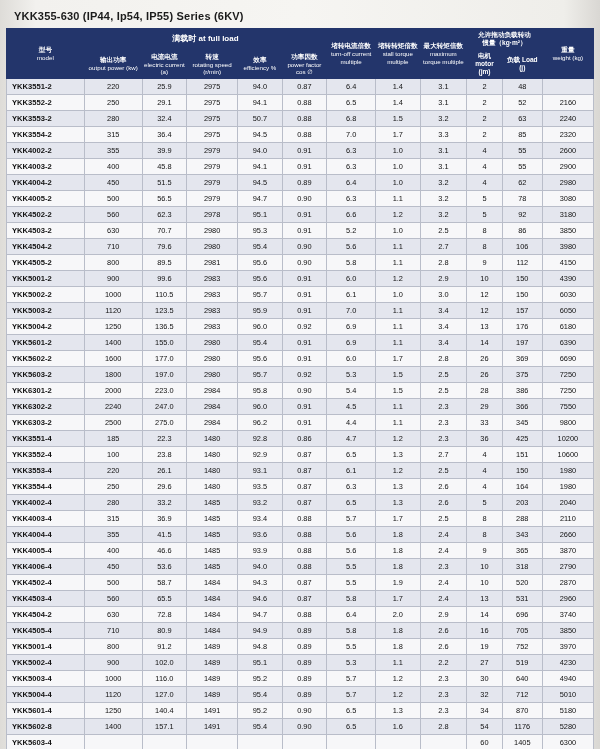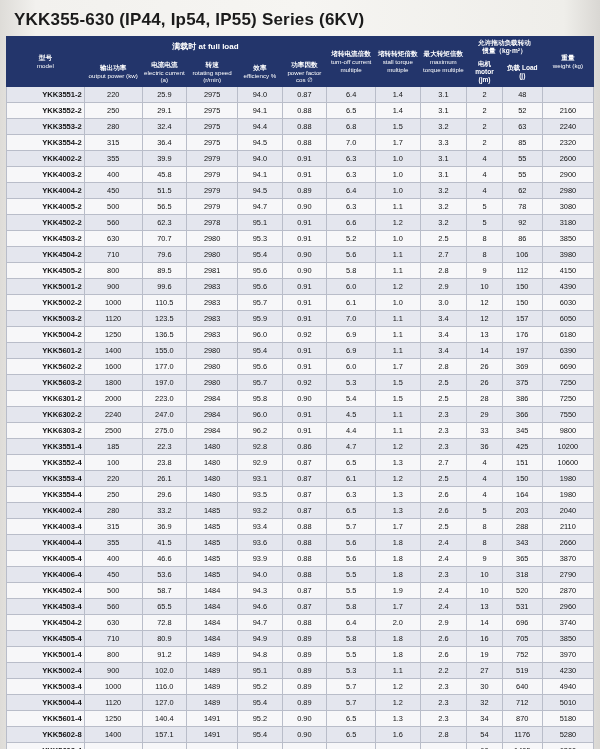--- a/index.html
+++ b/index.html
@@ -11,21 +11,21 @@
     overflow:hidden;
   }
   .page{
     position:relative;
     width:600px;height:749px;
     background:linear-gradient(90deg,#dedcd8 0%,#f2f1ee 6%,#f6f5f2 50%,#efeeea 94%,#d9d7d3 100%);
     box-sizing:border-box;
     padding:0 6px;
   }
   .title{
-    font-size:17px;
+    font-size:11px;
     font-weight:bold;
     color:#1b1b1b;
     padding:10px 0 6px 8px;
     letter-spacing:.2px;
   }
   table{
     border-collapse:collapse;
     width:588px;
     margin:0 auto;
     table-layout:fixed;
@@ -49,21 +49,21 @@
   thead td .en{display:block;font-size:6.2px;font-weight:normal;}
   tbody td{
     border:1px solid #b9bdc9;
     font-size:7.4px;
     padding:1px 2px;
     height:13px;
     text-align:center;
     color:#111;
   }
   tbody td.model{
-    text-align:right;
+    text-align:left;
     padding-left:5px;
     font-weight:bold;
     font-size:7.6px;
   }
   tbody tr:nth-child(odd){background:#e4e6ee;}
   tbody tr:nth-child(even){background:#f7f7f9;}
   .fullload{
     background:#23356b;color:#fff;text-align:center;
     font-size:8px;font-weight:bold;border:1px solid #23356b;
     padding:3px 0;
@@ -186,21 +186,21 @@
           <td>3.1</td>
           <td>2</td>
           <td>52</td>
           <td>2160</td>
         </tr>
         <tr>
           <td class="model">YKK3553-2</td>
           <td>280</td>
           <td>32.4</td>
           <td>2975</td>
-          <td>94.4</td>
+          <td>50.7</td>
           <td>0.88</td>
           <td>6.8</td>
           <td>1.5</td>
           <td>3.2</td>
           <td>2</td>
           <td>63</td>
           <td>2240</td>
         </tr>
         <tr>
           <td class="model">YKK3554-2</td>

